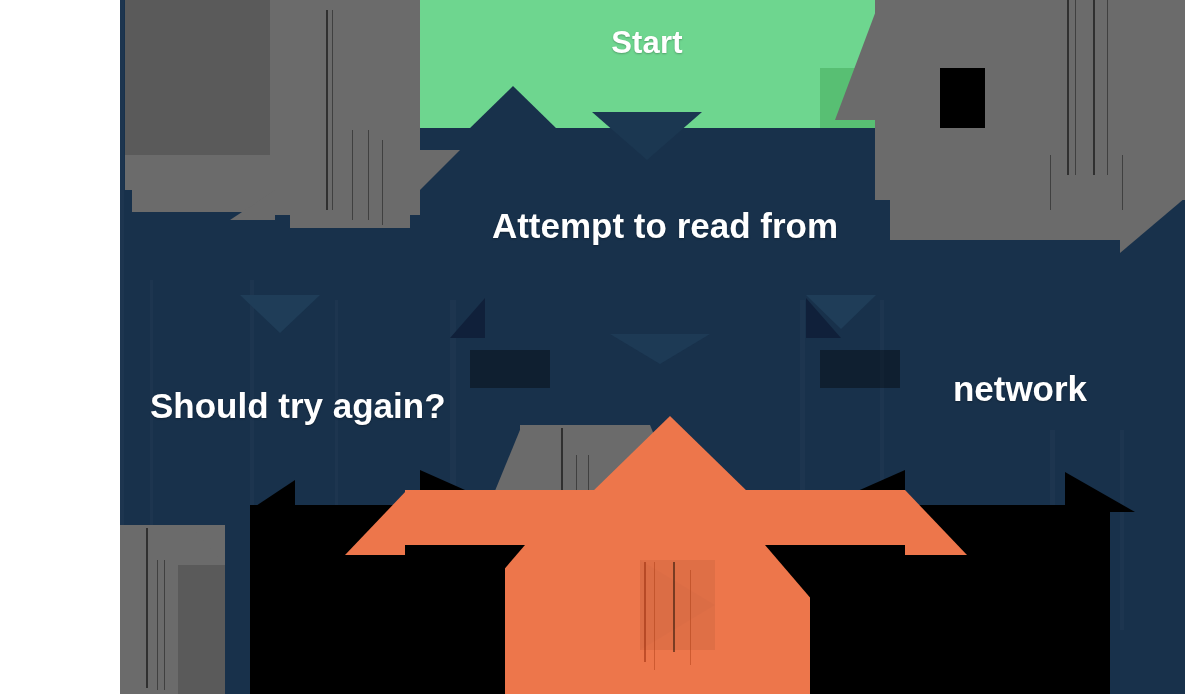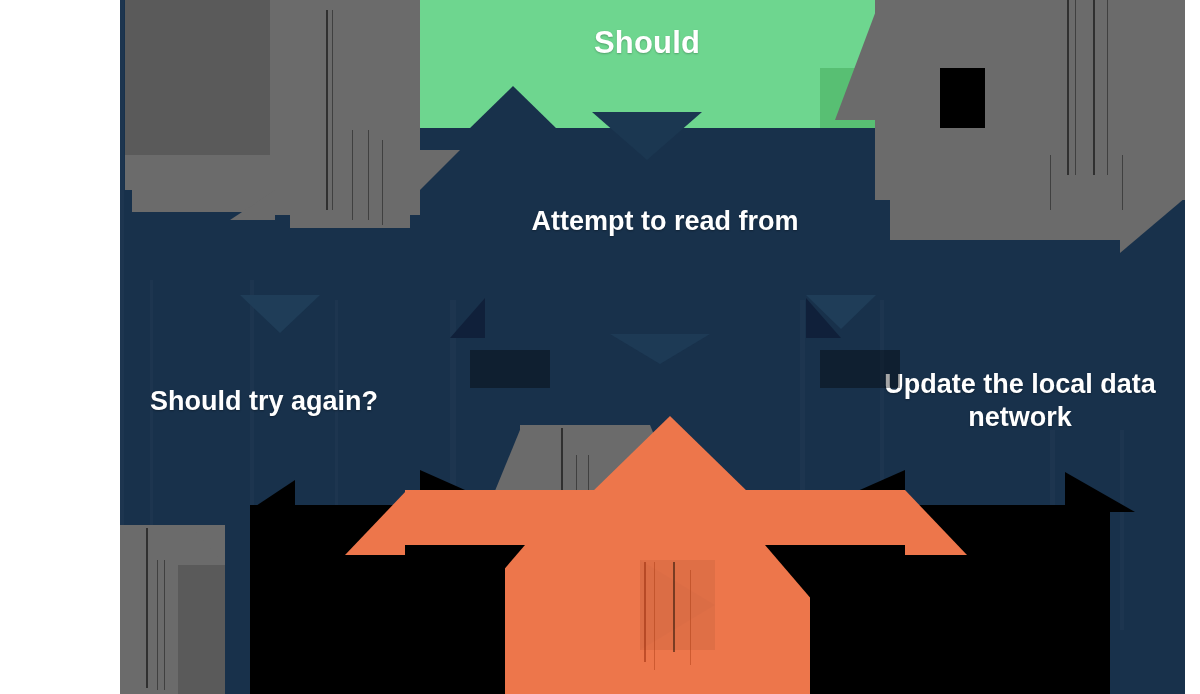--- a/index.html
+++ b/index.html
@@ -67,21 +67,21 @@
     left:490px;top:334px;
     width:0;height:0;
     border-left:50px solid transparent;
     border-right:50px solid transparent;
     border-top:30px solid #1D3A55;
   }
   
   .node-process{
     position:absolute;
     color:#ffffff;
-    font-size:27px;
+    font-size:35px;
     font-weight:bold;
     line-height:1.22;
     text-align:center;
     text-shadow:0 1px 2px rgba(0,0,0,.3);
   }
   #node-read   { left:350px; top:205px; width:390px; }
   #node-retry  { left:30px;  top:385px; width:380px; text-align:left;}
   #node-update { left:735px; top:368px; width:330px; }
 
   
@@ -131,21 +131,21 @@
     <div class="band" style="left:30px;top:280px;width:3px;height:414px;"></div>
     <div class="band" style="left:130px;top:280px;width:4px;height:414px;"></div>
     <div class="band" style="left:215px;top:300px;width:3px;height:230px;"></div>
     <div class="band" style="left:330px;top:300px;width:6px;height:210px;"></div>
     <div class="band" style="left:680px;top:300px;width:5px;height:200px;"></div>
     <div class="band" style="left:760px;top:300px;width:4px;height:200px;"></div>
     <div class="band" style="left:930px;top:430px;width:5px;height:200px;"></div>
     <div class="band" style="left:1000px;top:430px;width:4px;height:200px;"></div>
 
     <div class="node-start">
-      <div class="label">Should</div>
+      <div class="label">Start</div>
     </div>
     <div class="start-tail"></div>
     <div class="start-notch"></div>
     <div class="arrow-down-1"></div>
 
     <div class="glitch-gray dark" style="left:5px;top:0px;width:195px;height:155px;"></div>
     <div class="glitch-gray" style="left:5px;top:155px;width:185px;height:35px;"></div>
     <div class="glitch-gray" style="left:12px;top:190px;width:160px;height:22px;"></div>
     <div class="glitch-gray" style="left:150px;top:0px;width:150px;height:215px;"></div>
     <div class="tri" style="left:300px;top:150px;border-top:40px solid #6b6b6b;border-right:40px solid transparent;"></div>
@@ -180,21 +180,20 @@
     <div class="tri" style="left:120px;top:295px;border-top:38px solid #1F3D58;border-left:40px solid transparent;border-right:40px solid transparent;"></div>
     <div class="tri" style="left:686px;top:295px;border-top:34px solid #1F3D58;border-left:35px solid transparent;border-right:35px solid transparent;"></div>
     <div class="tri" style="left:330px;top:298px;border-bottom:40px solid #10203A;border-left:35px solid transparent;"></div>
     <div class="tri" style="left:686px;top:298px;border-bottom:40px solid #10203A;border-right:35px solid transparent;"></div>
 
     <div class="node-process" id="node-retry">
       <div>Should try again?</div>
     </div>
 
     <div class="node-process" id="node-update">
-      <div>Update the local data</div>
       <div>network</div>
     </div>
 
     <div class="glitch-gray" style="left:400px;top:425px;width:130px;height:78px;"></div>
     <div class="tri" style="left:370px;top:425px;border-bottom:78px solid #6b6b6b;border-left:32px solid transparent;"></div>
     <div class="tri" style="left:530px;top:425px;border-bottom:78px solid #6b6b6b;border-right:32px solid transparent;"></div>
     <div class="glitch-streak" style="left:441px;top:428px;height:72px;"></div>
     <div class="glitch-streak thin" style="left:456px;top:455px;height:45px;"></div>
     <div class="glitch-streak thin" style="left:468px;top:455px;height:45px;"></div>
     <div class="label-hidden" style="left:440px;top:450px;"></div>

